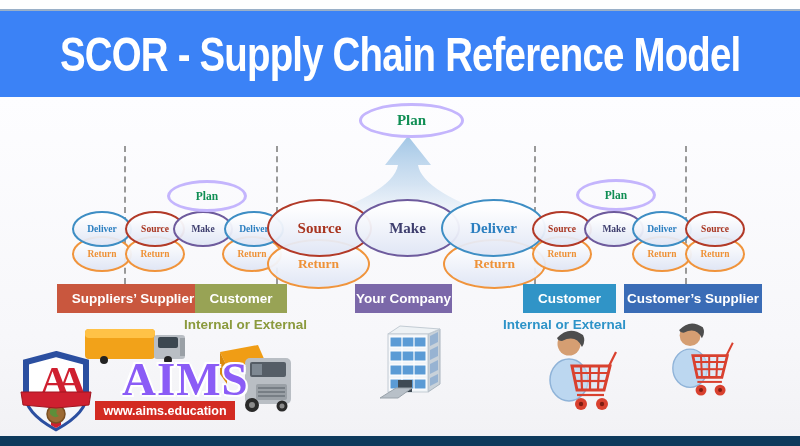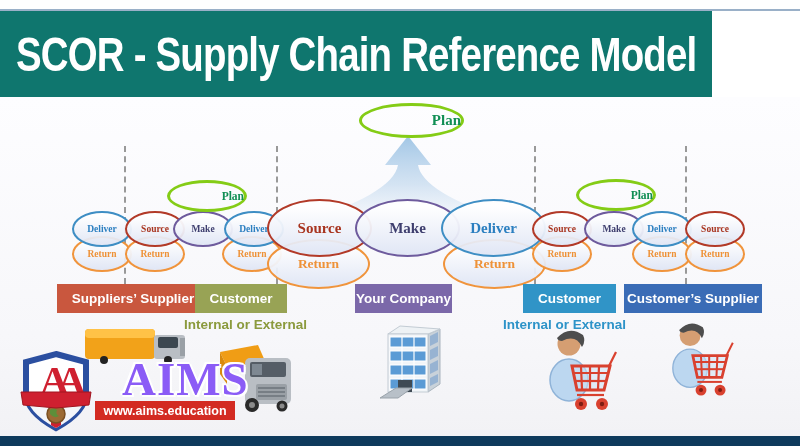--- a/index.html
+++ b/index.html
@@ -1,38 +1,38 @@
 <!DOCTYPE html>
 <html><head>
 <meta charset="utf-8">
 <style>
   html,body{margin:0;padding:0;background:#e8e8e8;}
   #stage{position:relative;width:800px;height:446px;background:#ffffff;overflow:hidden;
          font-family:"Liberation Sans",sans-serif;}
   
   #top-strip{position:absolute;left:0;top:0;width:800px;height:9px;background:#ffffff;border-bottom:2px solid #9ab0c8;}
-  #header-bar{position:absolute;left:0;top:11px;width:712px;height:86px;background:#0f766e;
+  #header-bar{position:absolute;left:0;top:11px;width:800px;height:86px;background:#3b82f6;
               display:flex;align-items:center;justify-content:center;}
   #header-title{color:#ffffff;font-weight:bold;font-size:48px;white-space:nowrap;
                 transform:scaleX(.80);transform-origin:center;letter-spacing:-1px;}
   
   #diagram{position:absolute;left:0;top:97px;width:800px;height:339px;
            background:linear-gradient(180deg,#fdfdff 0%,#f7f7fa 70%,#f2f2f5 100%);}
   
   .vdash{position:absolute;top:146px;height:138px;width:0;border-left:2px dashed #999999;z-index:1;}
   
   .ov{position:absolute;border-radius:50%;display:flex;align-items:center;justify-content:center;
       font-family:"Liberation Serif",serif;font-weight:bold;
       background:linear-gradient(180deg,rgba(255,255,255,.97) 10%,rgba(224,230,245,.92) 95%);}
   .ov-plain{background:transparent;}
   .c-deliver{border:2px solid #3e8ec4;color:#2b7fc0;}
   .c-source{border:2px solid #b23a28;color:#a8341f;}
   .c-make{border:2px solid #6e5b9d;color:#3e3e6e;}
   .c-return{border:2px solid #f0943c;color:#ee9238;}
-  .c-plan{border:3px solid #84cc16;color:#108e54;justify-content:flex-end;}
+  .c-plan{border:3px solid #c4b5fd;color:#108e54;}
   .ov-sm{width:56px;height:32px;font-size:9.5px;z-index:3;}
   .ov-bg{width:101px;height:54px;font-size:15px;z-index:3;}
   .ret-sm{width:56px;height:32px;font-size:9.5px;z-index:2;}
   .ret-bg{width:99px;height:46px;font-size:13.5px;z-index:2;}
   .plan-sm{width:74px;height:26px;font-size:11.5px;z-index:4;}
   .plan-bg{width:99px;height:29px;font-size:15px;z-index:4;}
   
   .ebox{position:absolute;top:284px;height:29px;display:flex;align-items:center;justify-content:center;
         color:#ffffff;font-weight:bold;font-size:13.5px;z-index:5;}
   #ebox-1{left:57px;width:152px;background:#c9573e;}

